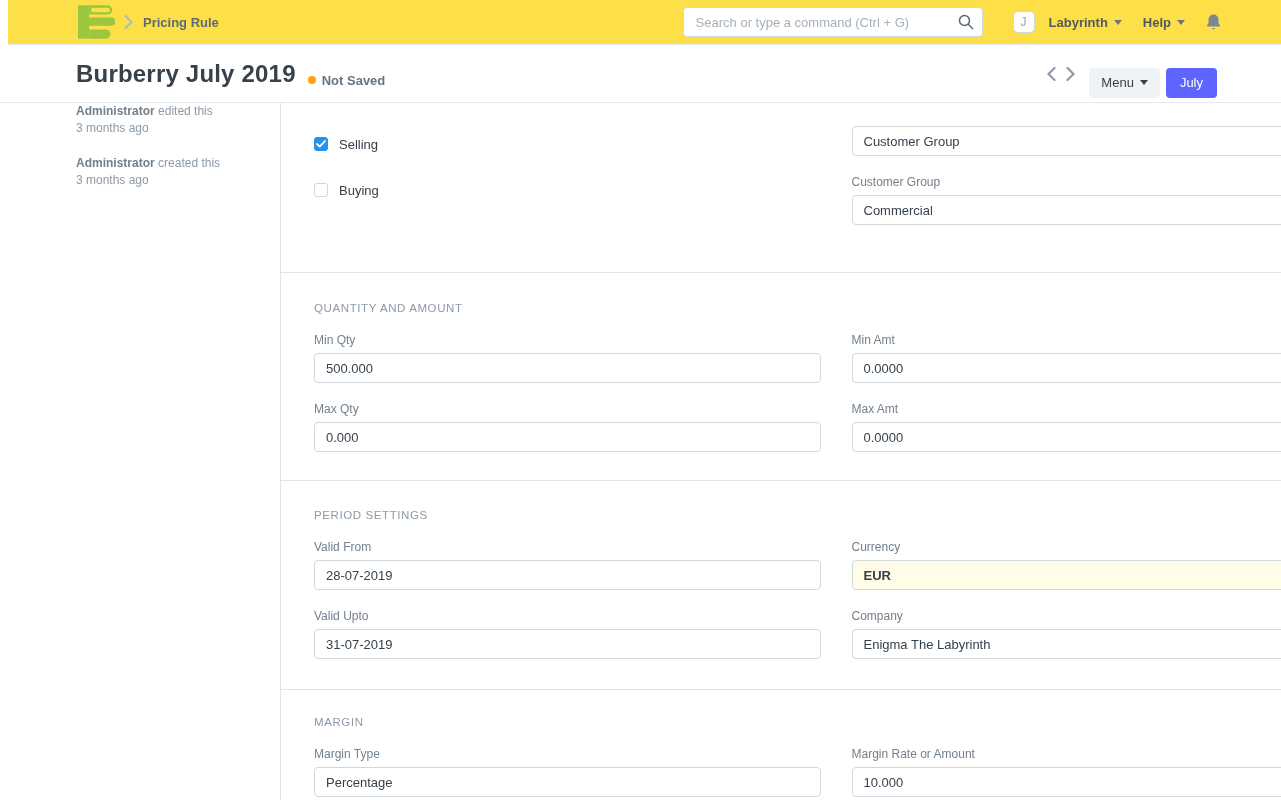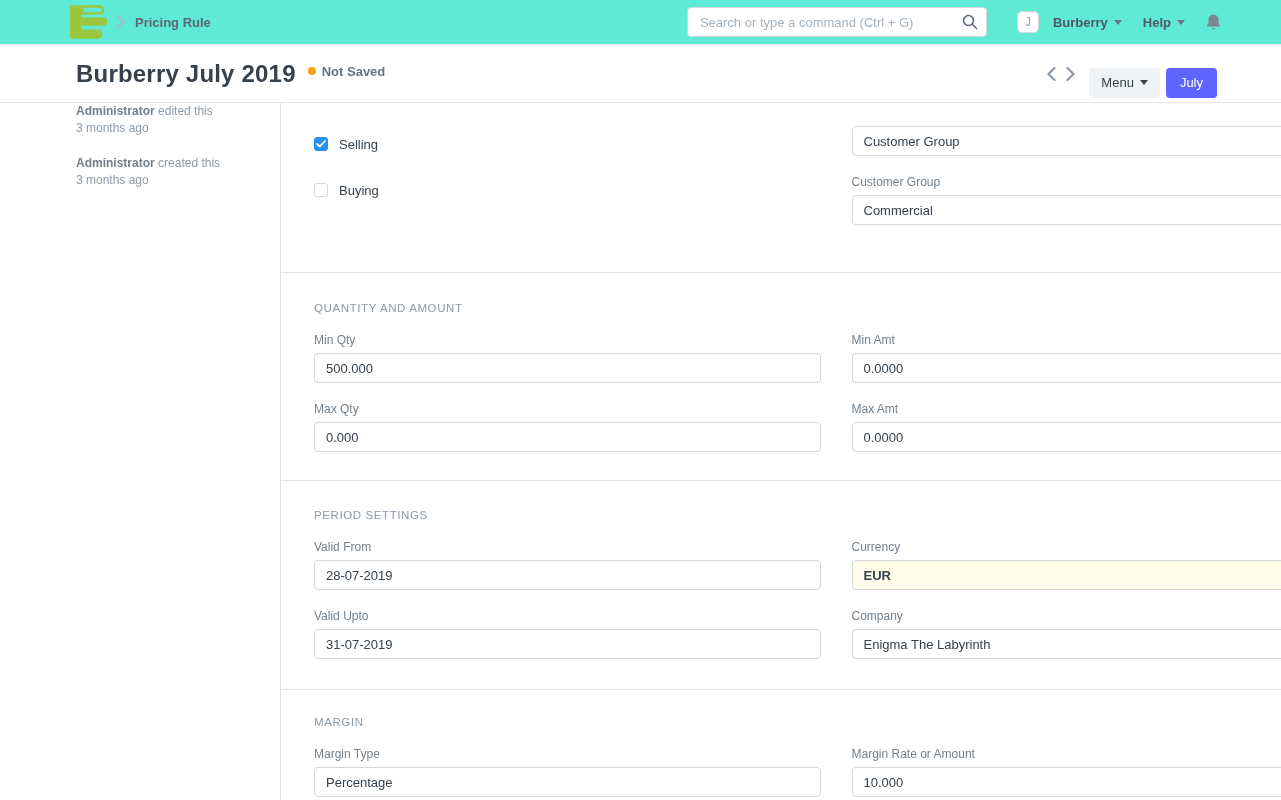--- a/index.html
+++ b/index.html
@@ -1,21 +1,21 @@
 <!DOCTYPE html>
 <html><head>
 <meta charset="utf-8">
 <style>
   * { margin:0; padding:0; box-sizing:border-box; }
   html,body { width:1281px; height:800px; overflow:hidden; background:#fff;
     font-family:"Liberation Sans", sans-serif; color:#36414c; }
 
   
   .navbar { height:45px; display:flex; align-items:center;
-    padding:0 59px 0 70px; border-bottom:1px solid #e3e7ea; background:#5eead4; }
+    padding:0 59px 0 70px; border-bottom:1px solid #e3e7ea; background:#fde047;margin-left:8px; }
   .logo { width:37px; height:36px; display:flex; align-items:center; cursor:pointer; }
   .crumb-sep { margin:0 10px 0 9px; color:#b0b8bf; display:flex; }
   .crumb { font-size:13px; font-weight:700; color:#5e6973; cursor:pointer; }
   .nav-spacer { flex:1; }
   .search-wrap { position:relative; width:300px; height:30px; margin-right:30px; }
   .search-wrap input { width:100%; height:30px; border:1px solid #d1d8dd; border-radius:4px;
     padding:0 34px 0 12px; font-size:13px; color:#36414c; background:#fff;
     font-family:"Liberation Sans", sans-serif; }
   .search-wrap input::placeholder { color:#a6b1bb; }
   .search-icon { position:absolute; right:9px; top:7px; cursor:pointer; }
@@ -25,21 +25,21 @@
   .nav-link { font-size:13px; font-weight:700; color:#4f5a65; display:flex; align-items:center;
     cursor:pointer; }
   .nav-link + .nav-link { margin-left:21px; }
   .caret { width:0; height:0; border-left:4px solid transparent; border-right:4px solid transparent;
     border-top:5px solid #6c7680; margin-left:6px; display:inline-block; }
   .bell { margin-left:20px; cursor:pointer; display:flex; }
 
   
   .page-head { height:58px; display:flex; align-items:center; justify-content:space-between;
     padding:0 64px 0 76px; border-bottom:1px solid #e3e7ea; }
-  .title-area { display:flex; align-items:flex-start; }
+  .title-area { display:flex; align-items:flex-end; }
   .page-title { font-size:24px; font-weight:700; color:#36414c; letter-spacing:.2px; }
   .indicator { display:flex; align-items:center; margin-left:12px; margin-top:4px; }
   .dot { width:8px; height:8px; border-radius:50%; background:#ffa00a; margin-right:6px; }
   .status-text { font-size:13px; font-weight:700; color:#67747f; }
   .head-actions { display:flex; align-items:center; }
   .pager { display:flex; align-items:center; margin-right:12px; }
   .pager .pg { cursor:pointer; display:flex; padding:2px; }
   .pager .pg + .pg { margin-left:6px; }
   .btn { height:30px; border:none; border-radius:4px; font-size:13px;
     font-family:"Liberation Sans", sans-serif; cursor:pointer; display:inline-flex;
@@ -112,21 +112,21 @@
       <svg width="16" height="16" viewBox="0 0 16 16">
           <circle cx="6.5" cy="6.5" r="5" stroke="#596570" stroke-width="1.5" fill="none"></circle>
           <path d="M10.5 10.5 L14.5 14.5" stroke="#596570" stroke-width="1.5" stroke-linecap="round"></path>
         </svg>
     </span>
   </div>
 
   <div class="avatar">J</div>
 
   <span class="nav-link">
-    <span>Burberry</span>
+    <span>Labyrinth</span>
     <i class="caret"></i>
   </span>
   <span class="nav-link">
     <span>Help</span>
     <i class="caret"></i>
   </span>
 
   <span class="bell">
     <svg width="17" height="18" viewBox="0 0 17 18">
         <path d="M8.5 1.5 a5 5 0 0 0-5 5 v3.6 l-1.6 2.6 a.5.5 0 0 0 .45.8 h12.3 a.5.5 0 0 0 .45-.8 l-1.6-2.6 v-3.6 a5 5 0 0 0-5-5 z" fill="#7c8790"></path>

